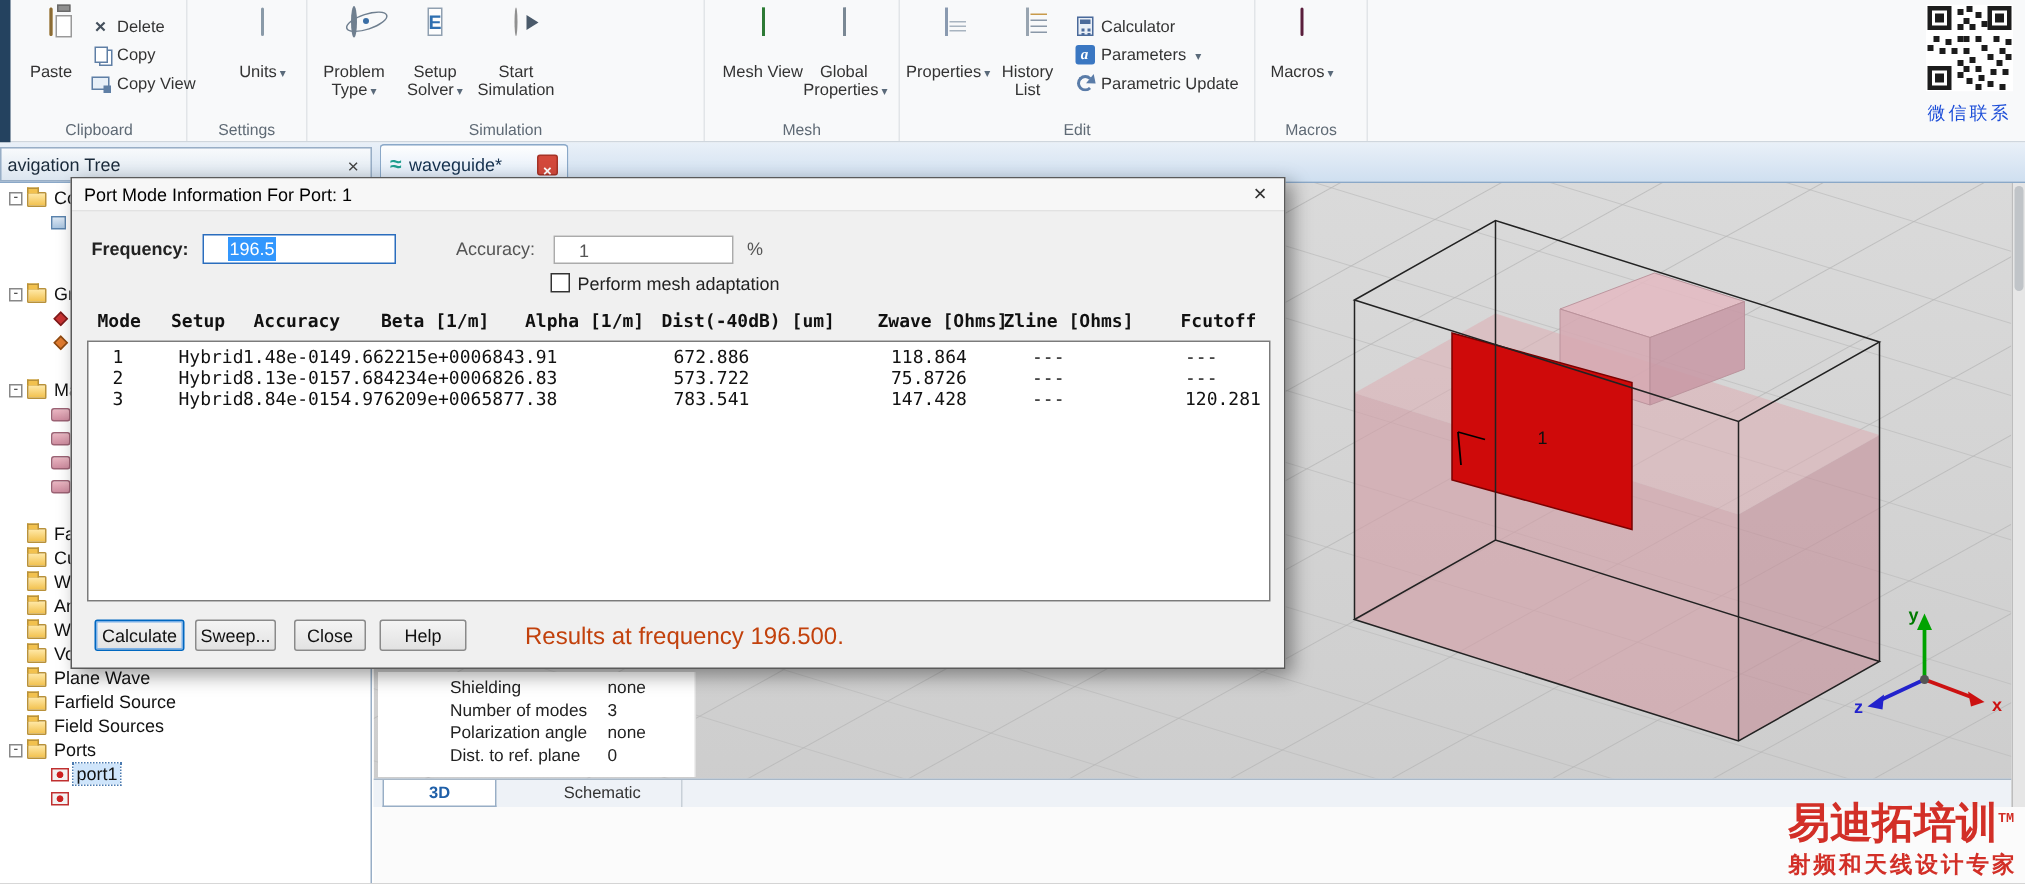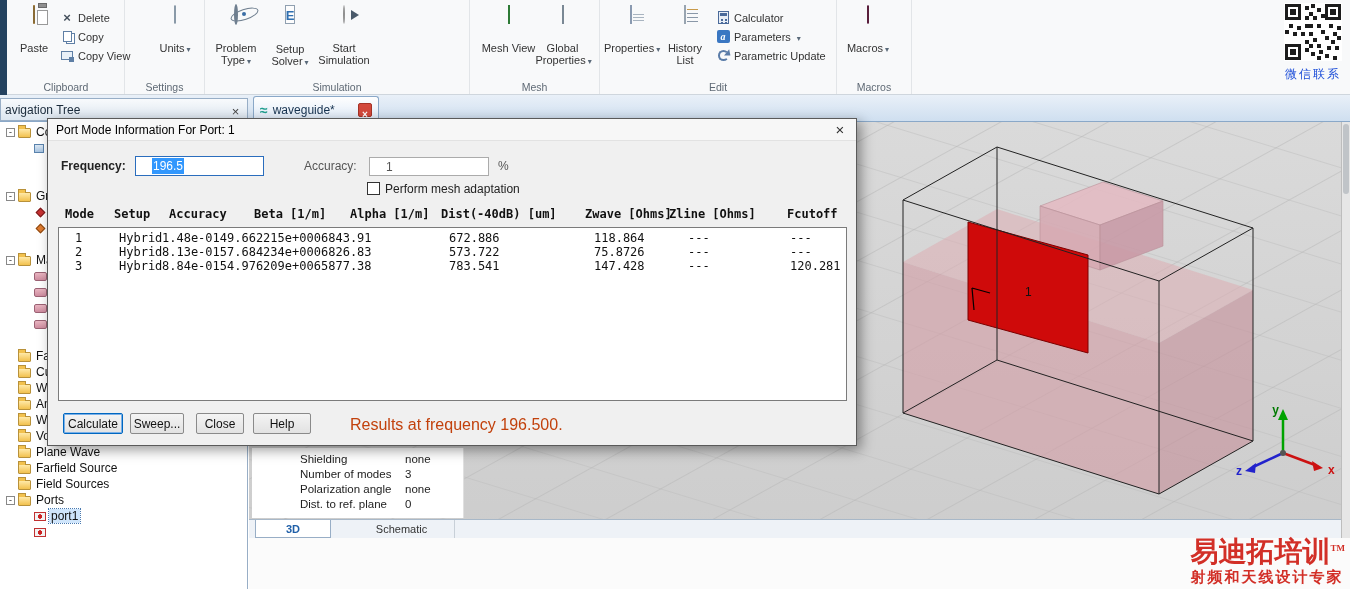--- a/index.html
+++ b/index.html
@@ -142,21 +142,21 @@
   .btn{position:absolute;top:272px;height:21px;font-size:12px;font-family:"Liberation Sans",sans-serif;
      background:linear-gradient(#f4f4f4,#e2e2e2);border:1px solid #8a8a8a;border-radius:2px;color:#111}
   .b-calc{left:15px;width:60px;border:1px solid #0067c0;box-shadow:0 0 0 1px #7ab0e8 inset}
   .b-sweep{left:82px;width:54px}
   .b-close{left:148px;width:48px}
   .b-help{left:205px;width:58px}
   .status{position:absolute;left:302px;top:275px;font-size:16px;color:#c2410c}
 
   
   .watermark{position:absolute;right:5px;bottom:3px;z-index:60;text-align:left;color:#d22f27}
-  .wm-title{font-size:28px;font-weight:bold;line-height:30px;font-family:Liberation Serif, serif}
+  .wm-title{font-size:28px;font-weight:bold;line-height:30px;font-family:Liberation Mono, monospace}
   .wm-title sup{font-size:9px;vertical-align:super}
   .wm-sub{font-size:15px;font-weight:bold;letter-spacing:2px;line-height:19px}
 </style>
 </head>
 <body>
 
 <div id="screen" data-name="application-window">
 
   <div class="ribbon" data-name="ribbon">
     <div class="winedge" data-name="window-edge"></div>

